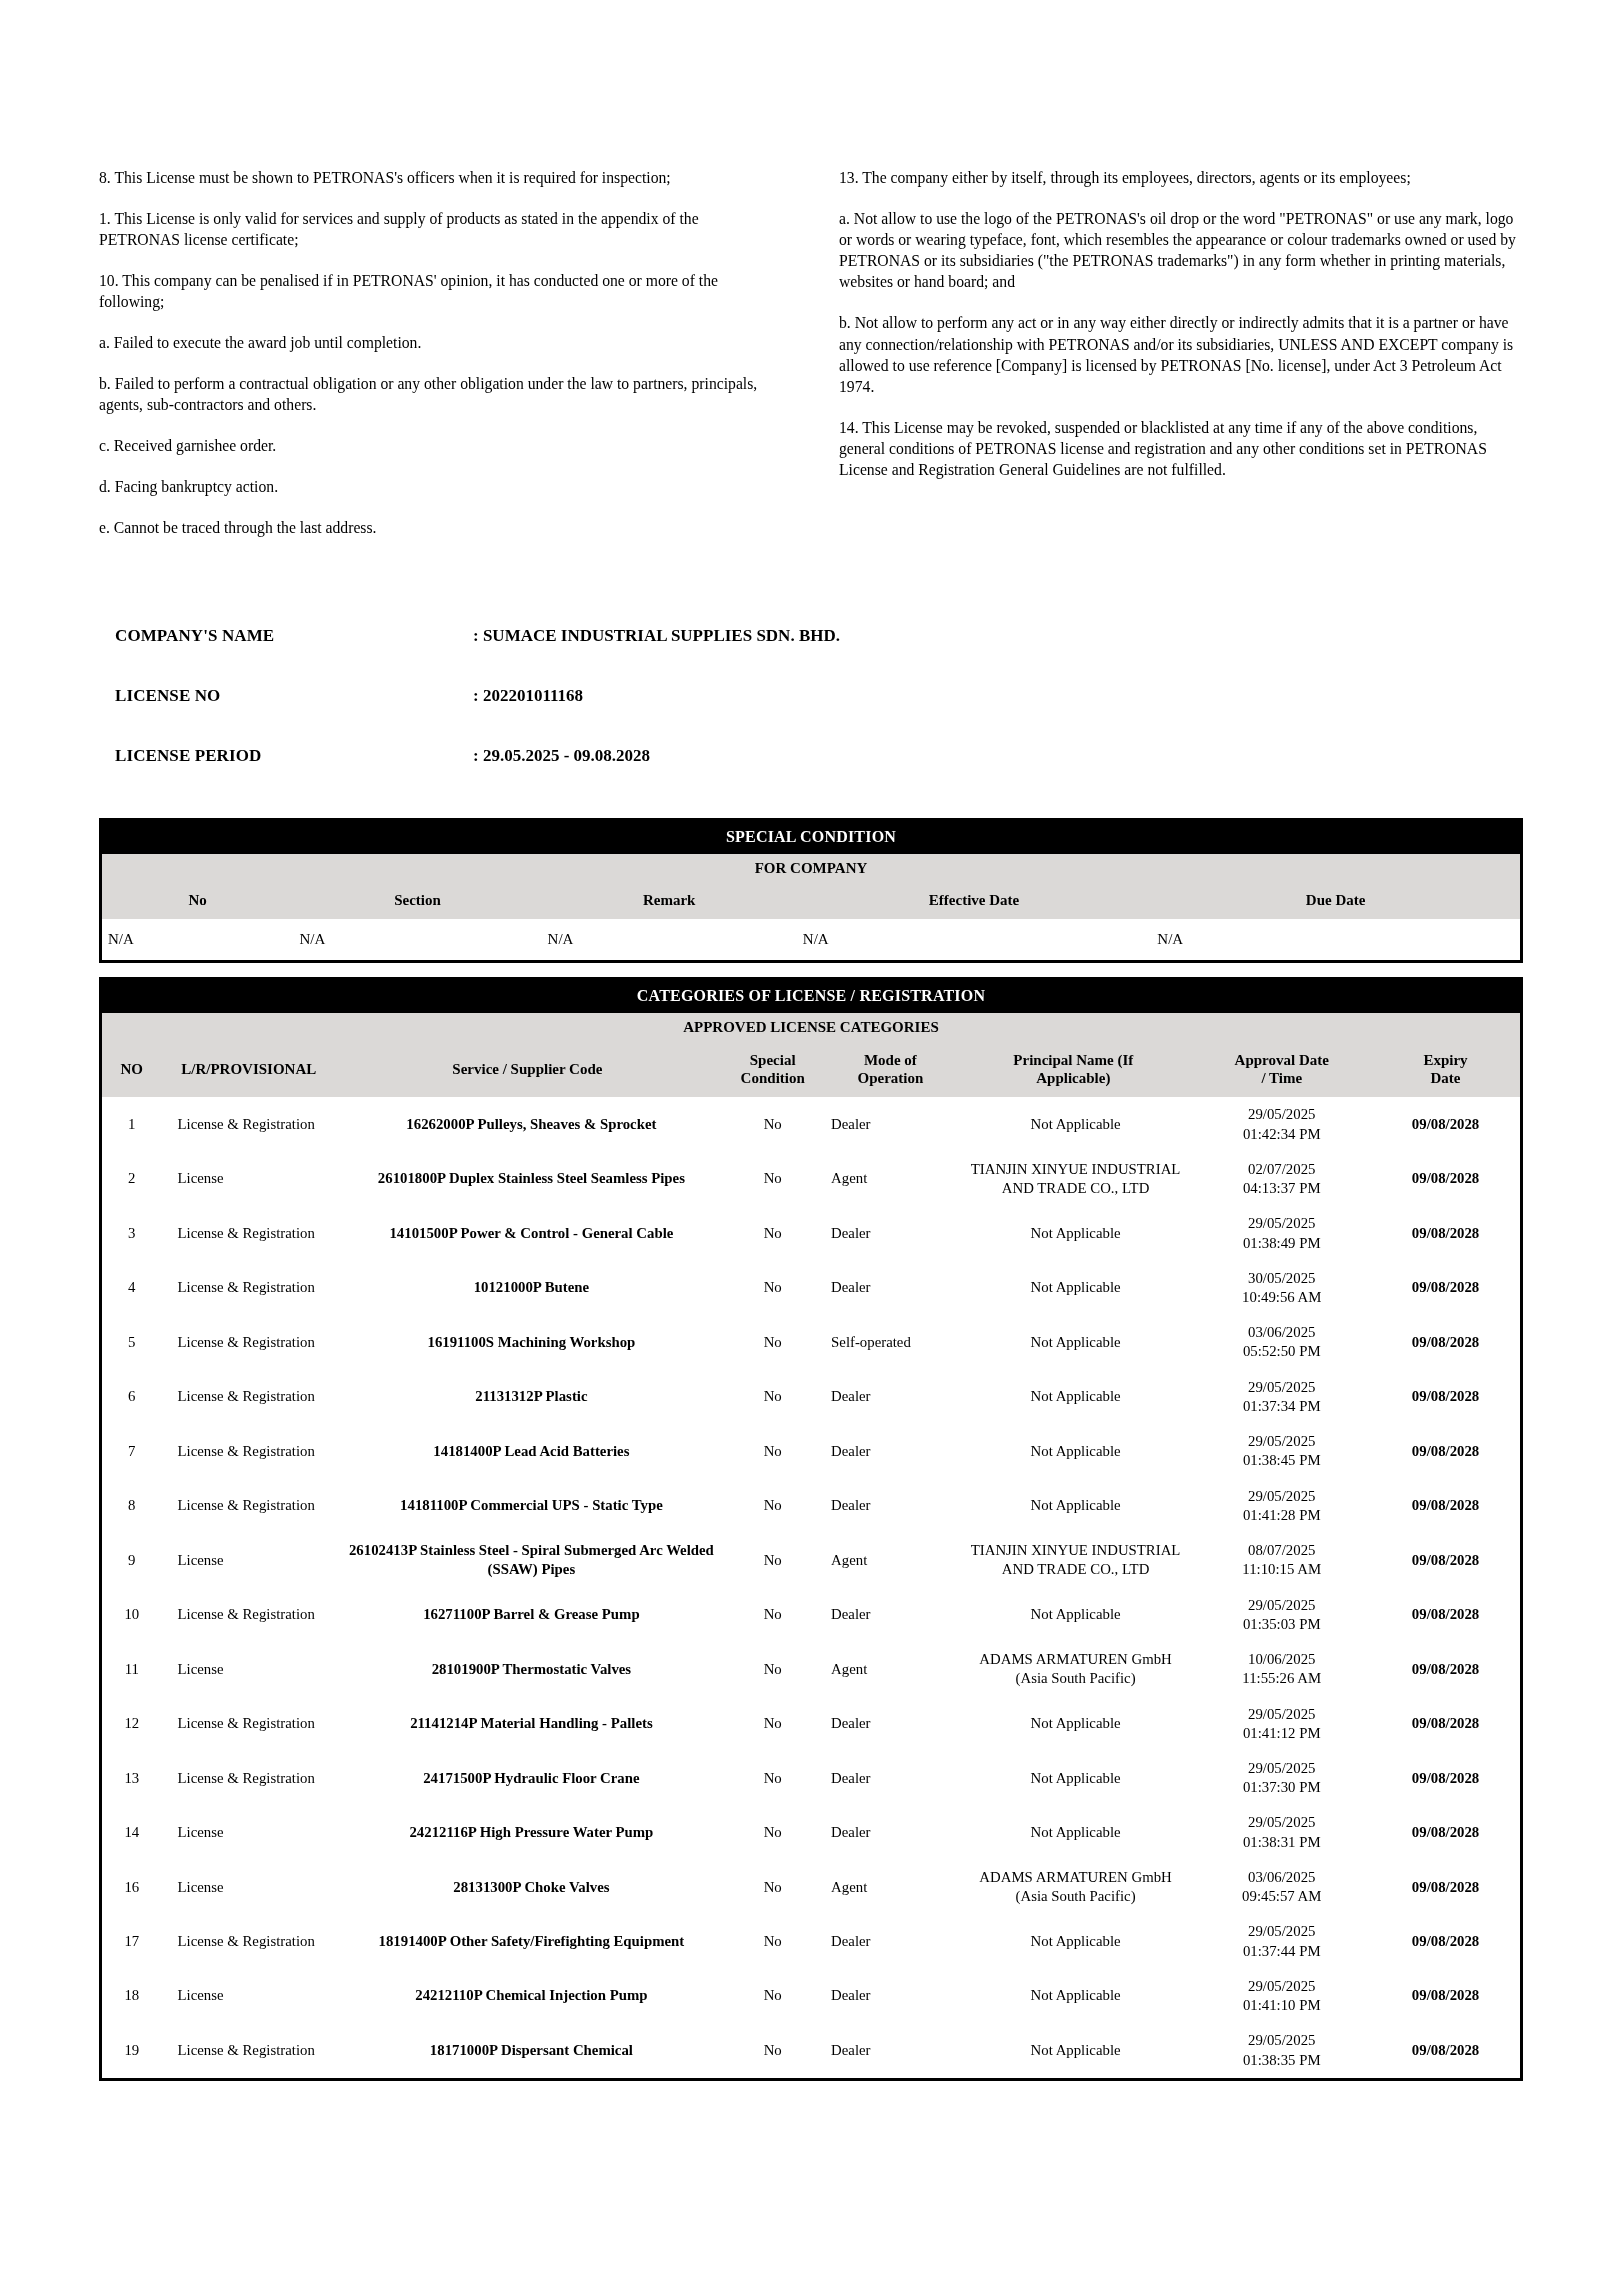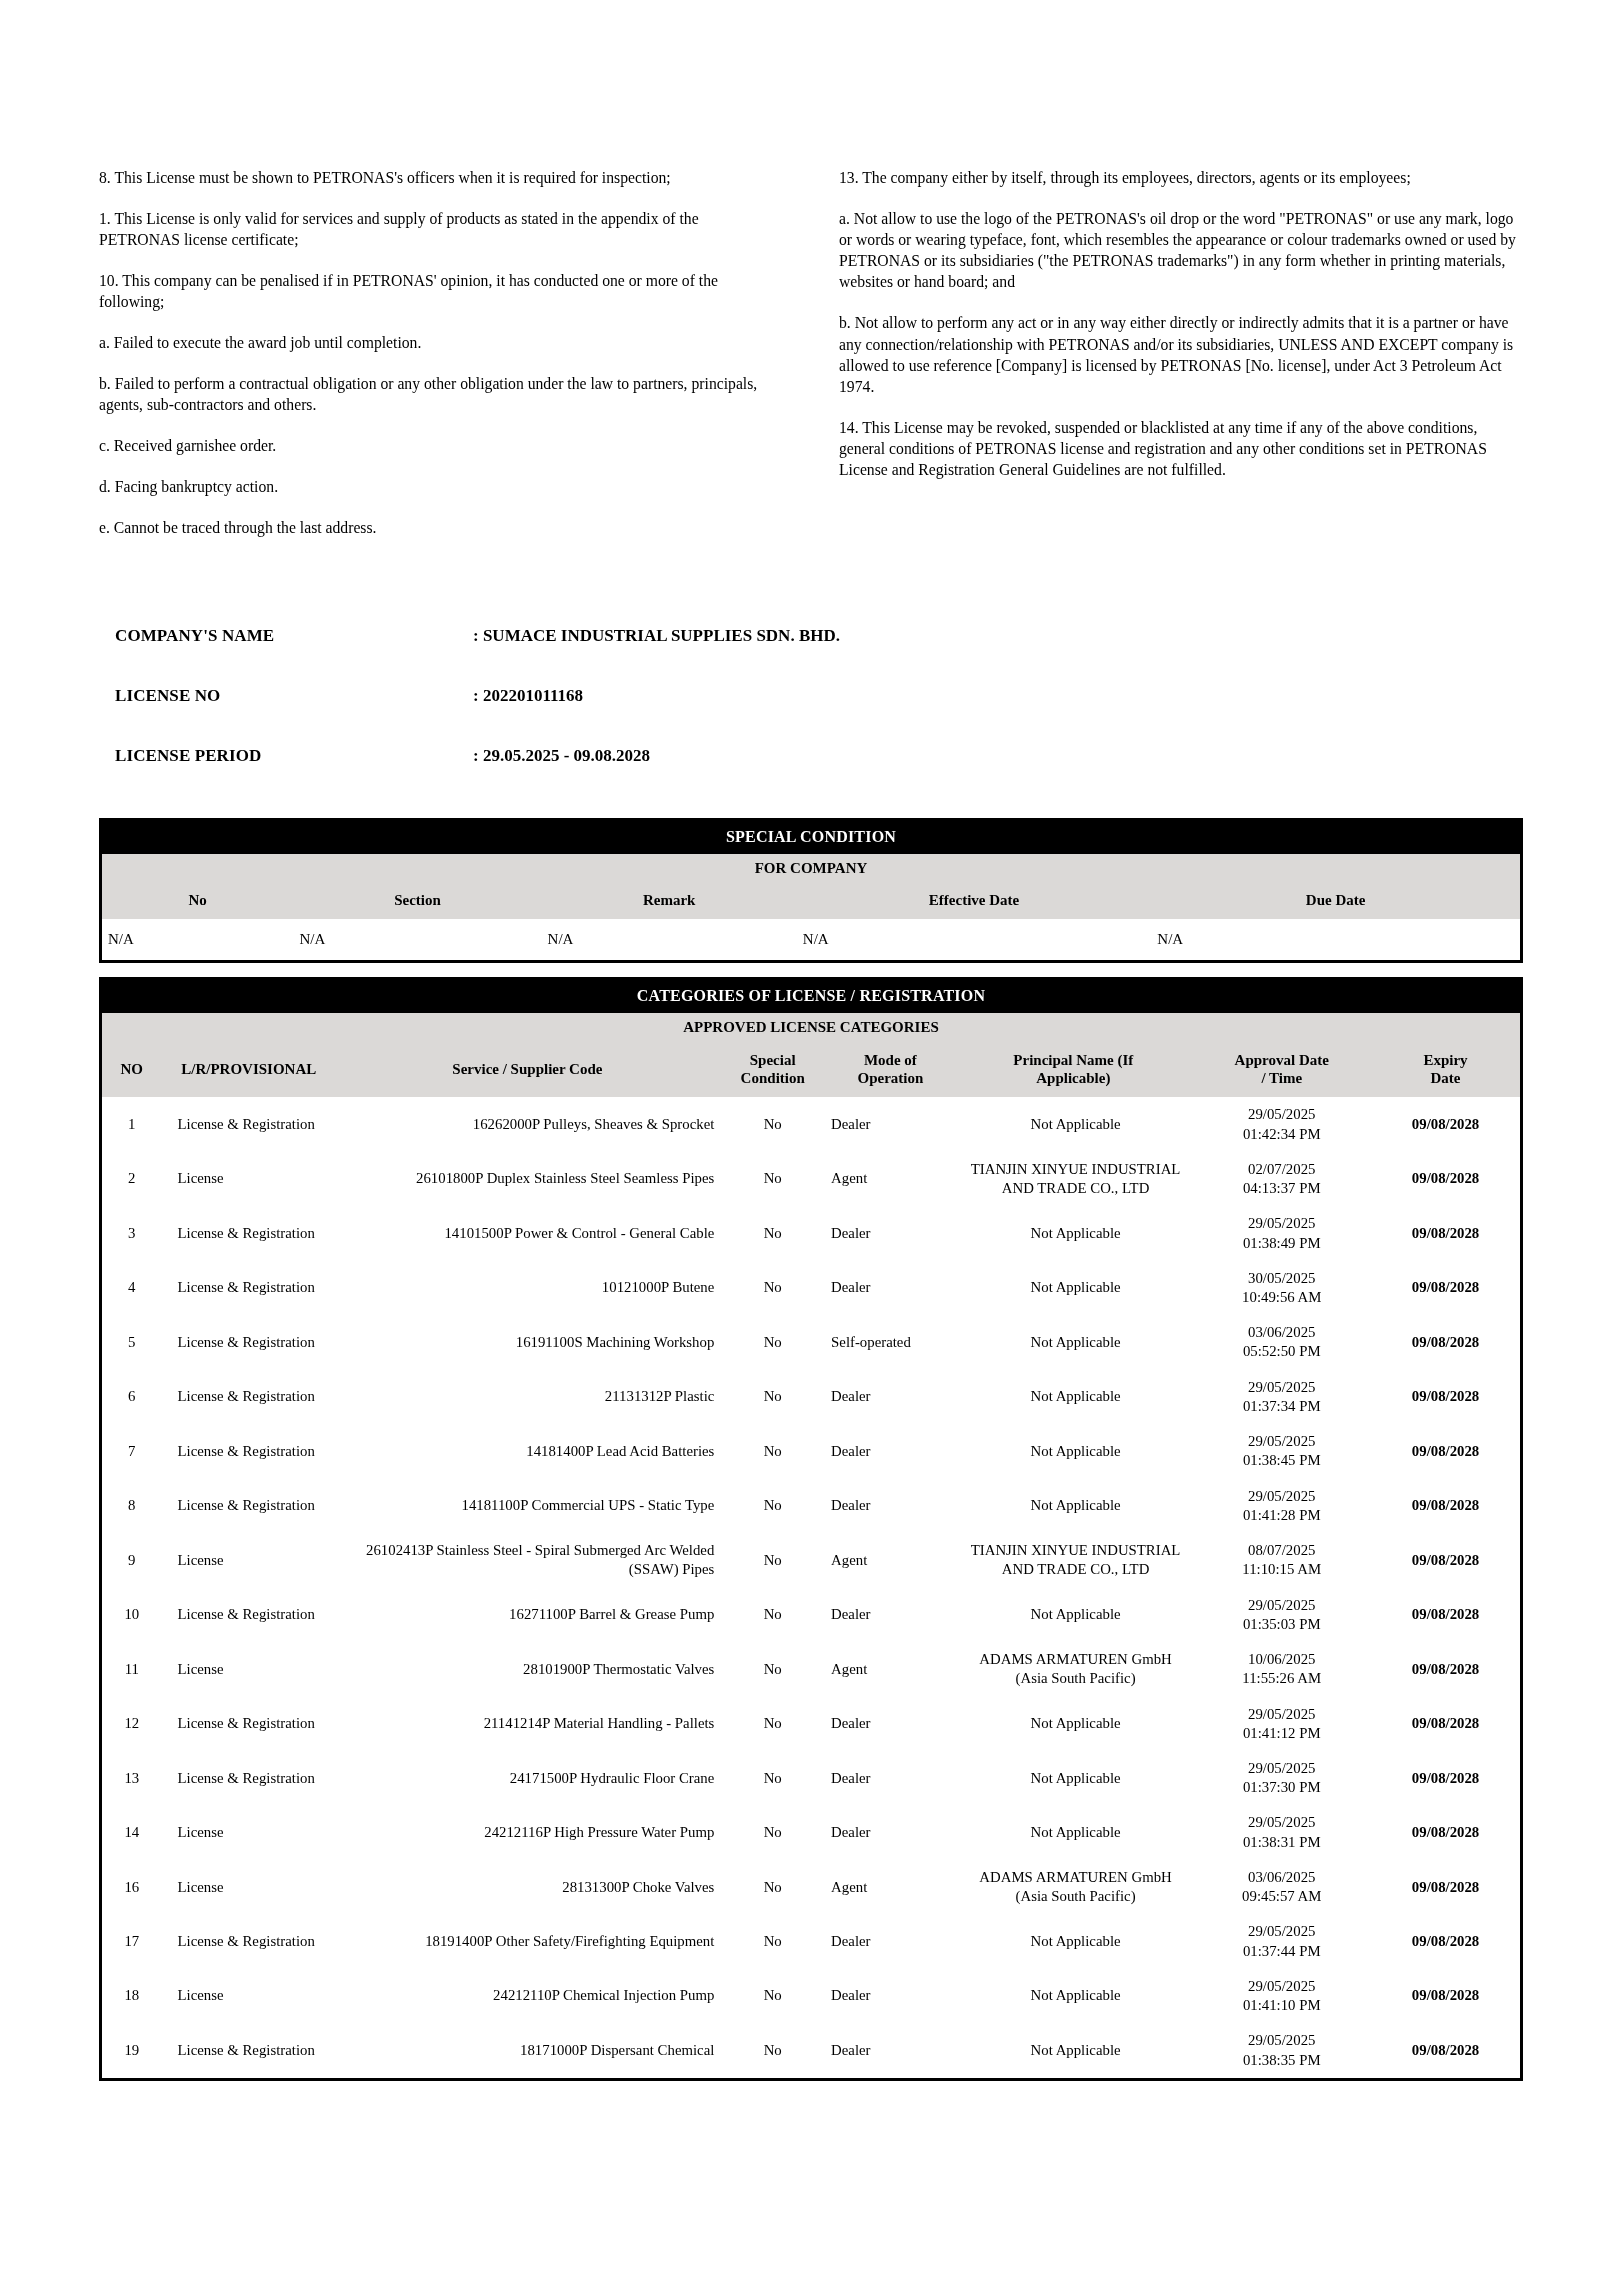--- a/index.html
+++ b/index.html
@@ -135,21 +135,21 @@
     vertical-align: middle;
   }
   #cat-body td {
     font-size: 14.8px;
     line-height: 1.3;
     padding: 8px 4.5px 8px 4.5px;
     vertical-align: middle;
   }
   .c-no       { text-align: center; }
   .c-type     { text-align: left;  padding-left: 16px !important; }
-  .c-service  { text-align: right;  padding-left: 12.5px !important; }
+  .c-service  { text-align: center;  padding-left: 12.5px !important; font-weight: bold; }
   .c-special  { text-align: center; }
   .c-mode     { text-align: left; }
   .c-principal{ text-align: center;  padding-left: 9px !important; }
   .c-approval { text-align: center; white-space: pre-line; }
   .c-expiry   { text-align: center; font-weight: bold; }
 </style>
 </head>
 <body>
 
 <div class="page">

